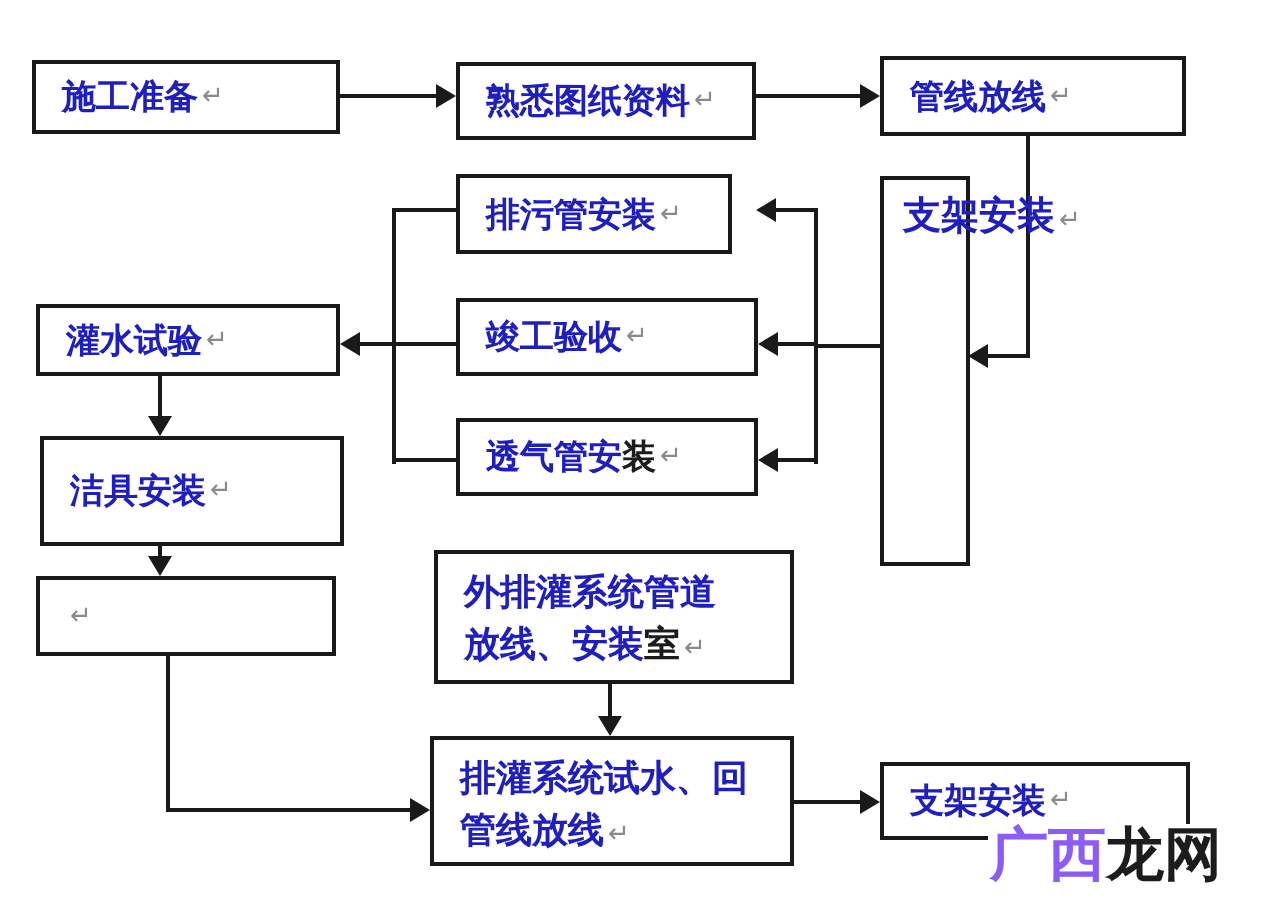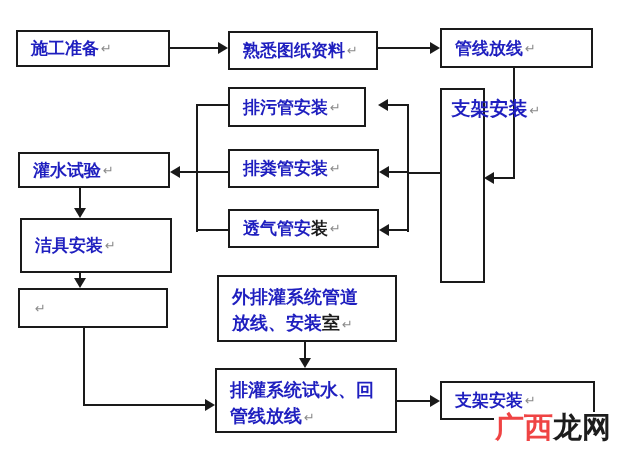--- a/index.html
+++ b/index.html
@@ -25,21 +25,21 @@
   .v { position:absolute; width:2px; background:#1a1a1a; z-index:1; }
   .ah { position:absolute; width:0; height:0; z-index:1; }
   .ah.r { border-top:6px solid transparent; border-bottom:6px solid transparent; border-left:10px solid #1a1a1a; }
   .ah.l { border-top:6px solid transparent; border-bottom:6px solid transparent; border-right:10px solid #1a1a1a; }
   .ah.d { border-left:6px solid transparent; border-right:6px solid transparent; border-top:10px solid #1a1a1a; }
   .watermark {
     position:absolute; left:494px; top:412px; z-index:5; background:#ffffff;
     font-size:29px; line-height:31px; font-weight:bold; color:#1c1c1c;
     padding:0 1px; white-space:nowrap;
   }
-  .watermark .orange { color:#ef4444; }
+  .watermark .orange { color:#8b5cf6; }
 </style>
 </head>
 <body>
 
 <div id="canvas">
 
   <div class="box" style="left:16px;top:30px;width:154px;height:37px;">
     <span>施工准备</span>
       <span class="ret">↵</span>
   </div>
@@ -53,21 +53,21 @@
     <span>管线放线</span>
       <span class="ret">↵</span>
   </div>
 
   <div class="box" style="left:228px;top:87px;width:138px;height:40px;">
     <span>排污管安装</span>
       <span class="ret">↵</span>
   </div>
 
   <div class="box" style="left:228px;top:149px;width:151px;height:39px;">
-    <span>排粪管安装</span>
+    <span>竣工验收</span>
       <span class="ret">↵</span>
   </div>
 
   <div class="box" style="left:228px;top:209px;width:151px;height:39px;">
     <span>透气管安</span>
       <span class="blk">装</span>
       <span class="ret">↵</span>
   </div>
 
   <div class="box vbox" style="left:440px;top:88px;width:45px;height:195px;">

